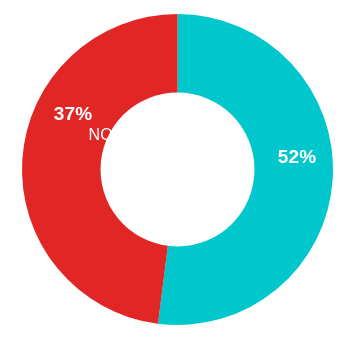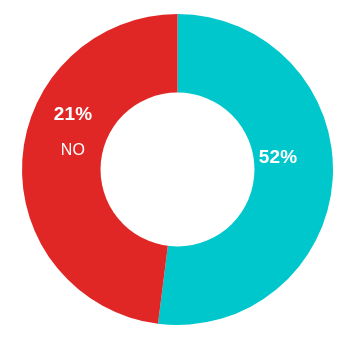--- a/index.html
+++ b/index.html
@@ -40,48 +40,49 @@
     font-size: 19px;
     font-weight: bold;
     letter-spacing: 0.2px;
     display: block;
   }
   .slice-name {
     font-size: 16px;
     font-weight: normal;
     letter-spacing: 0.3px;
     display: block;
-    margin-top: 16px;
+    margin-top: 1px;
+    text-align: right;
   }
   #label-no {
     left: 33px;
     top: 104px;
     width: 80px;
   }
   #label-yes {
-    left: 237px;
+    left: 256px;
     top: 147px;
     width: 82px;
   }
 </style>
 </head>
 <body>
 
 <div id="chart-root" style="background: rgb(255, 255, 255);">
 
   <svg id="donut-svg" viewBox="0 0 351 337" aria-hidden="true">
     <g>
       <path id="slice-yes-path" fill="#00C7CC" d="M 177.5 169.5 L 177.500 14.000 A 155.5 155.5 0 1 1 158.011 323.774 Z"></path>
       <path id="slice-no-path" fill="#E02726" d="M 177.5 169.5 L 158.011 323.774 A 155.5 155.5 0 0 1 177.500 14.000 Z"></path>
     </g>
     <circle id="donut-hole" cx="177.5" cy="169.5" r="76.97" fill="#FFFFFF"></circle>
   </svg>
 
   <div class="slice-label" id="label-no" style="color: rgb(255, 255, 255);">
-    <span class="slice-pct">21%</span>
+    <span class="slice-pct">37%</span>
     <span class="slice-name">NO</span>
   </div>
 
   <div class="slice-label" id="label-yes" style="color: rgb(255, 255, 255);">
     <span class="slice-pct">52%</span>
   </div>
 
 </div>
 
 </body></html>

